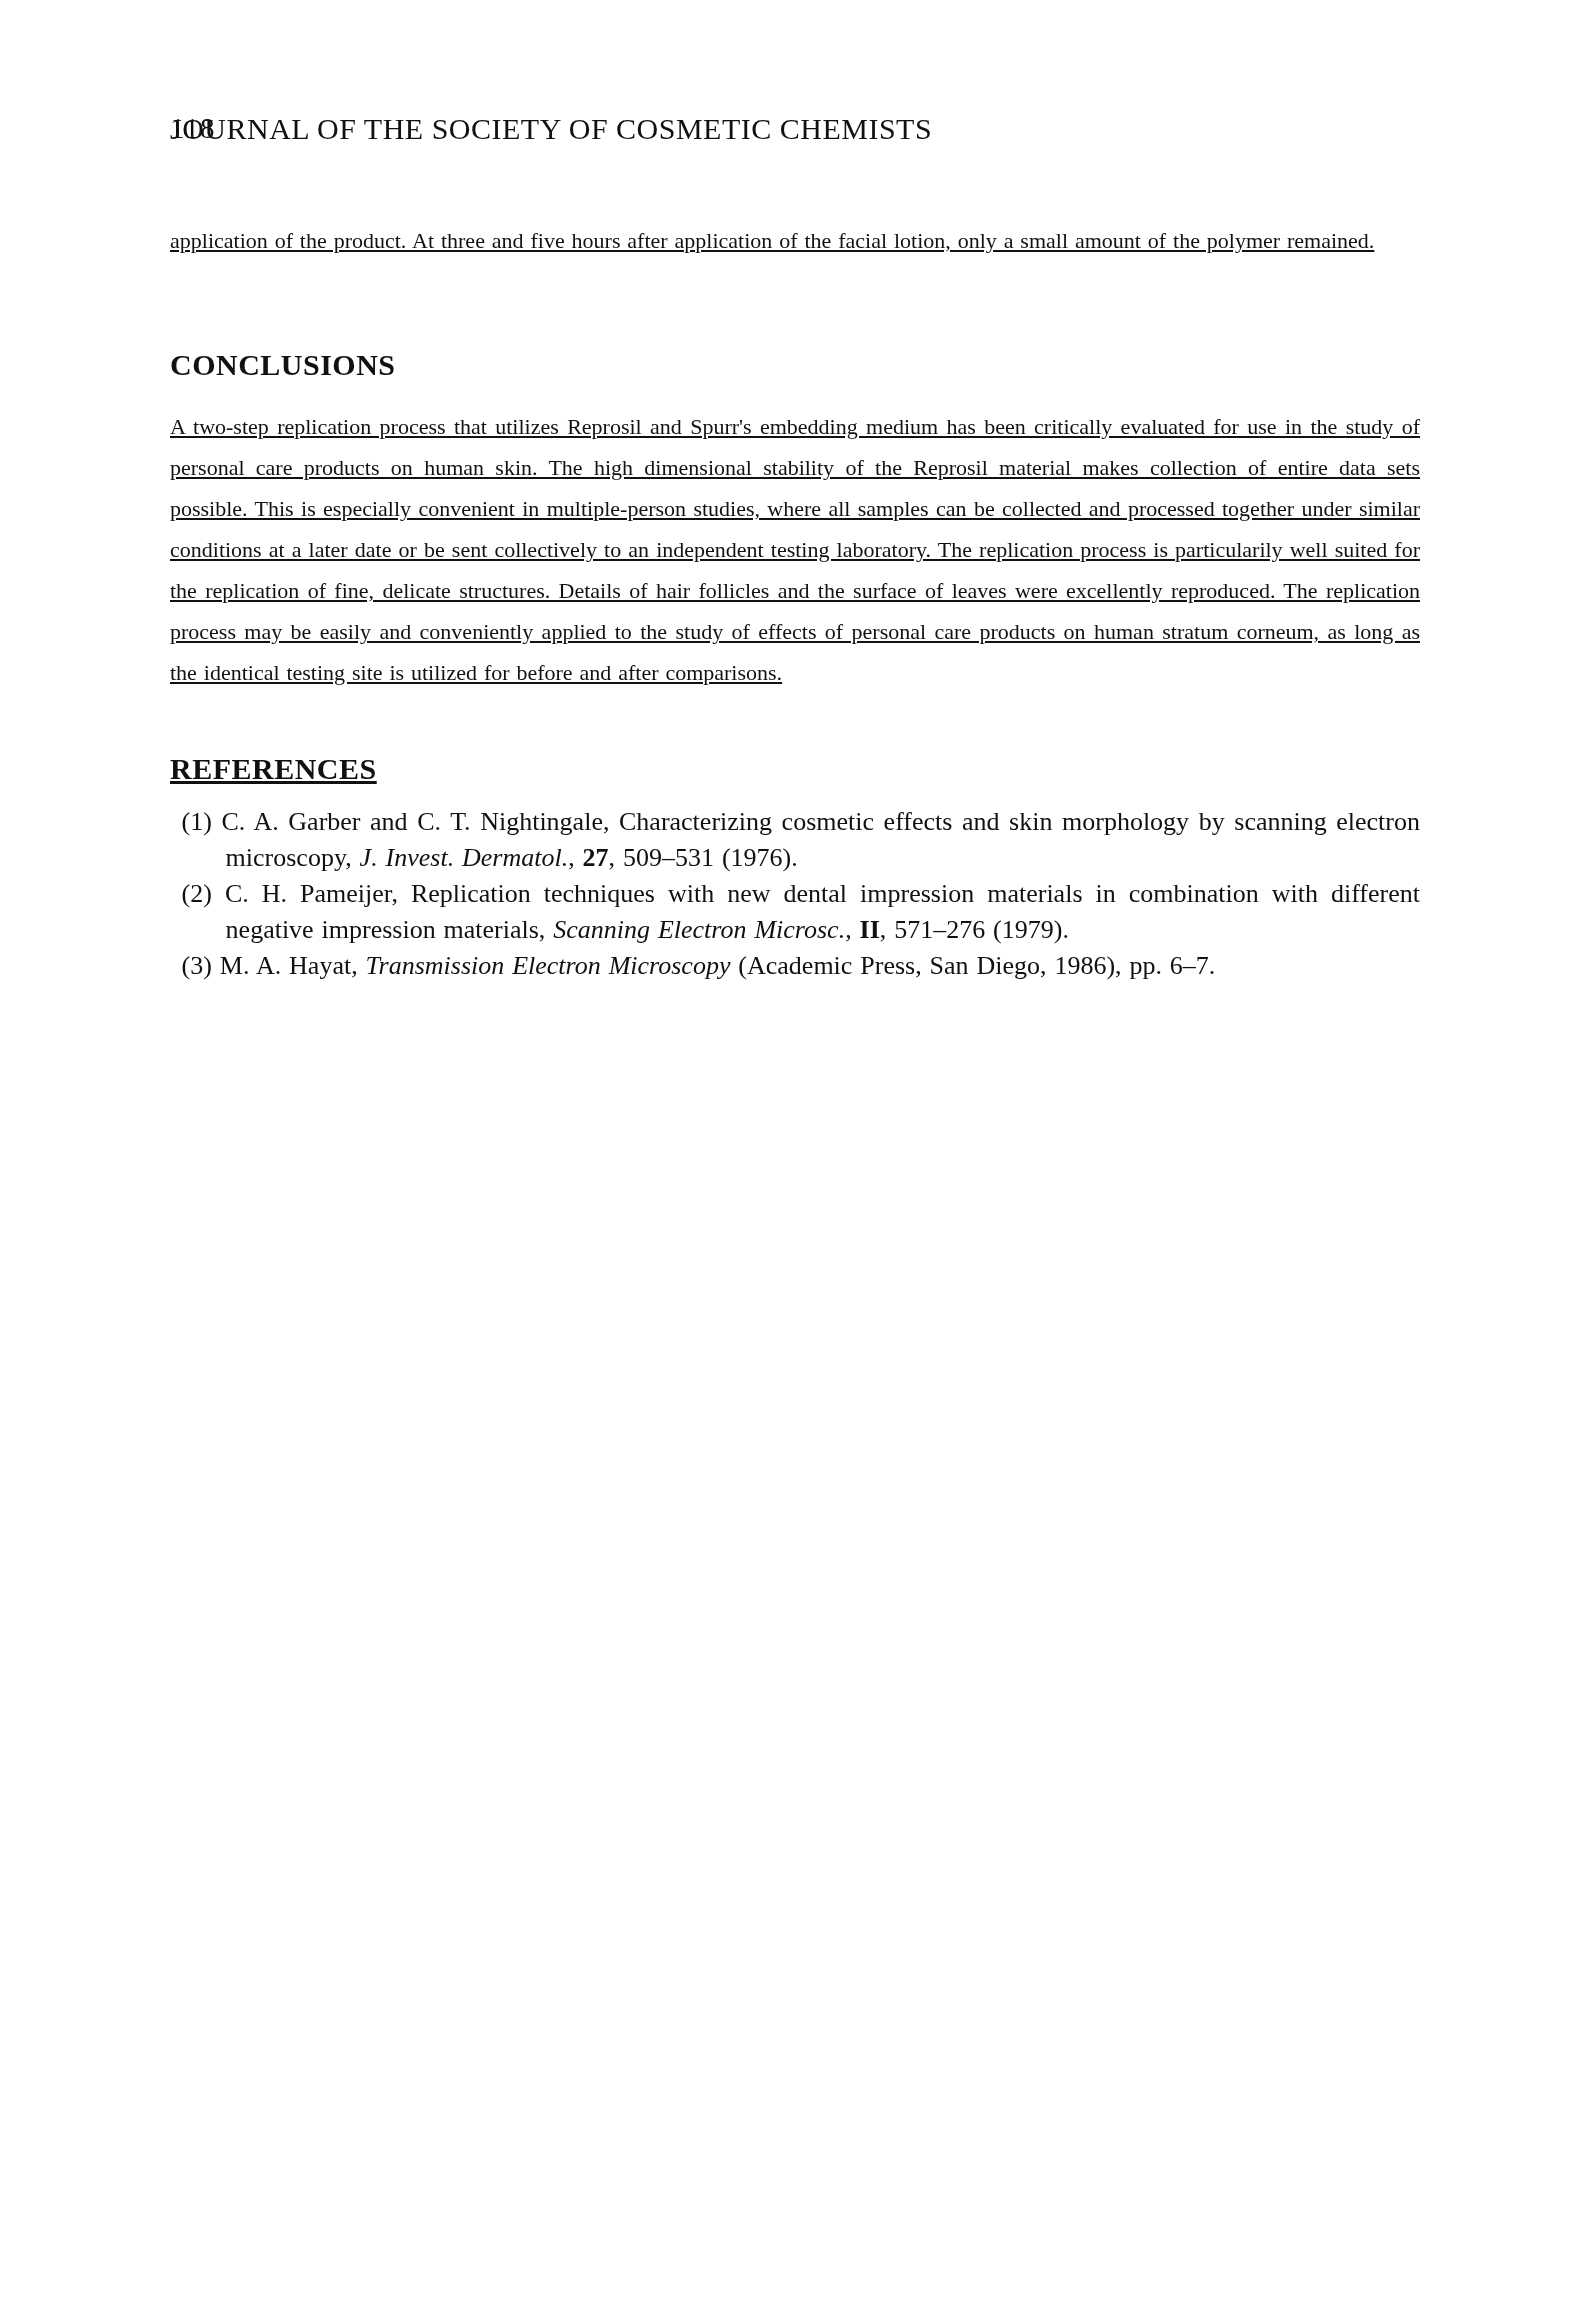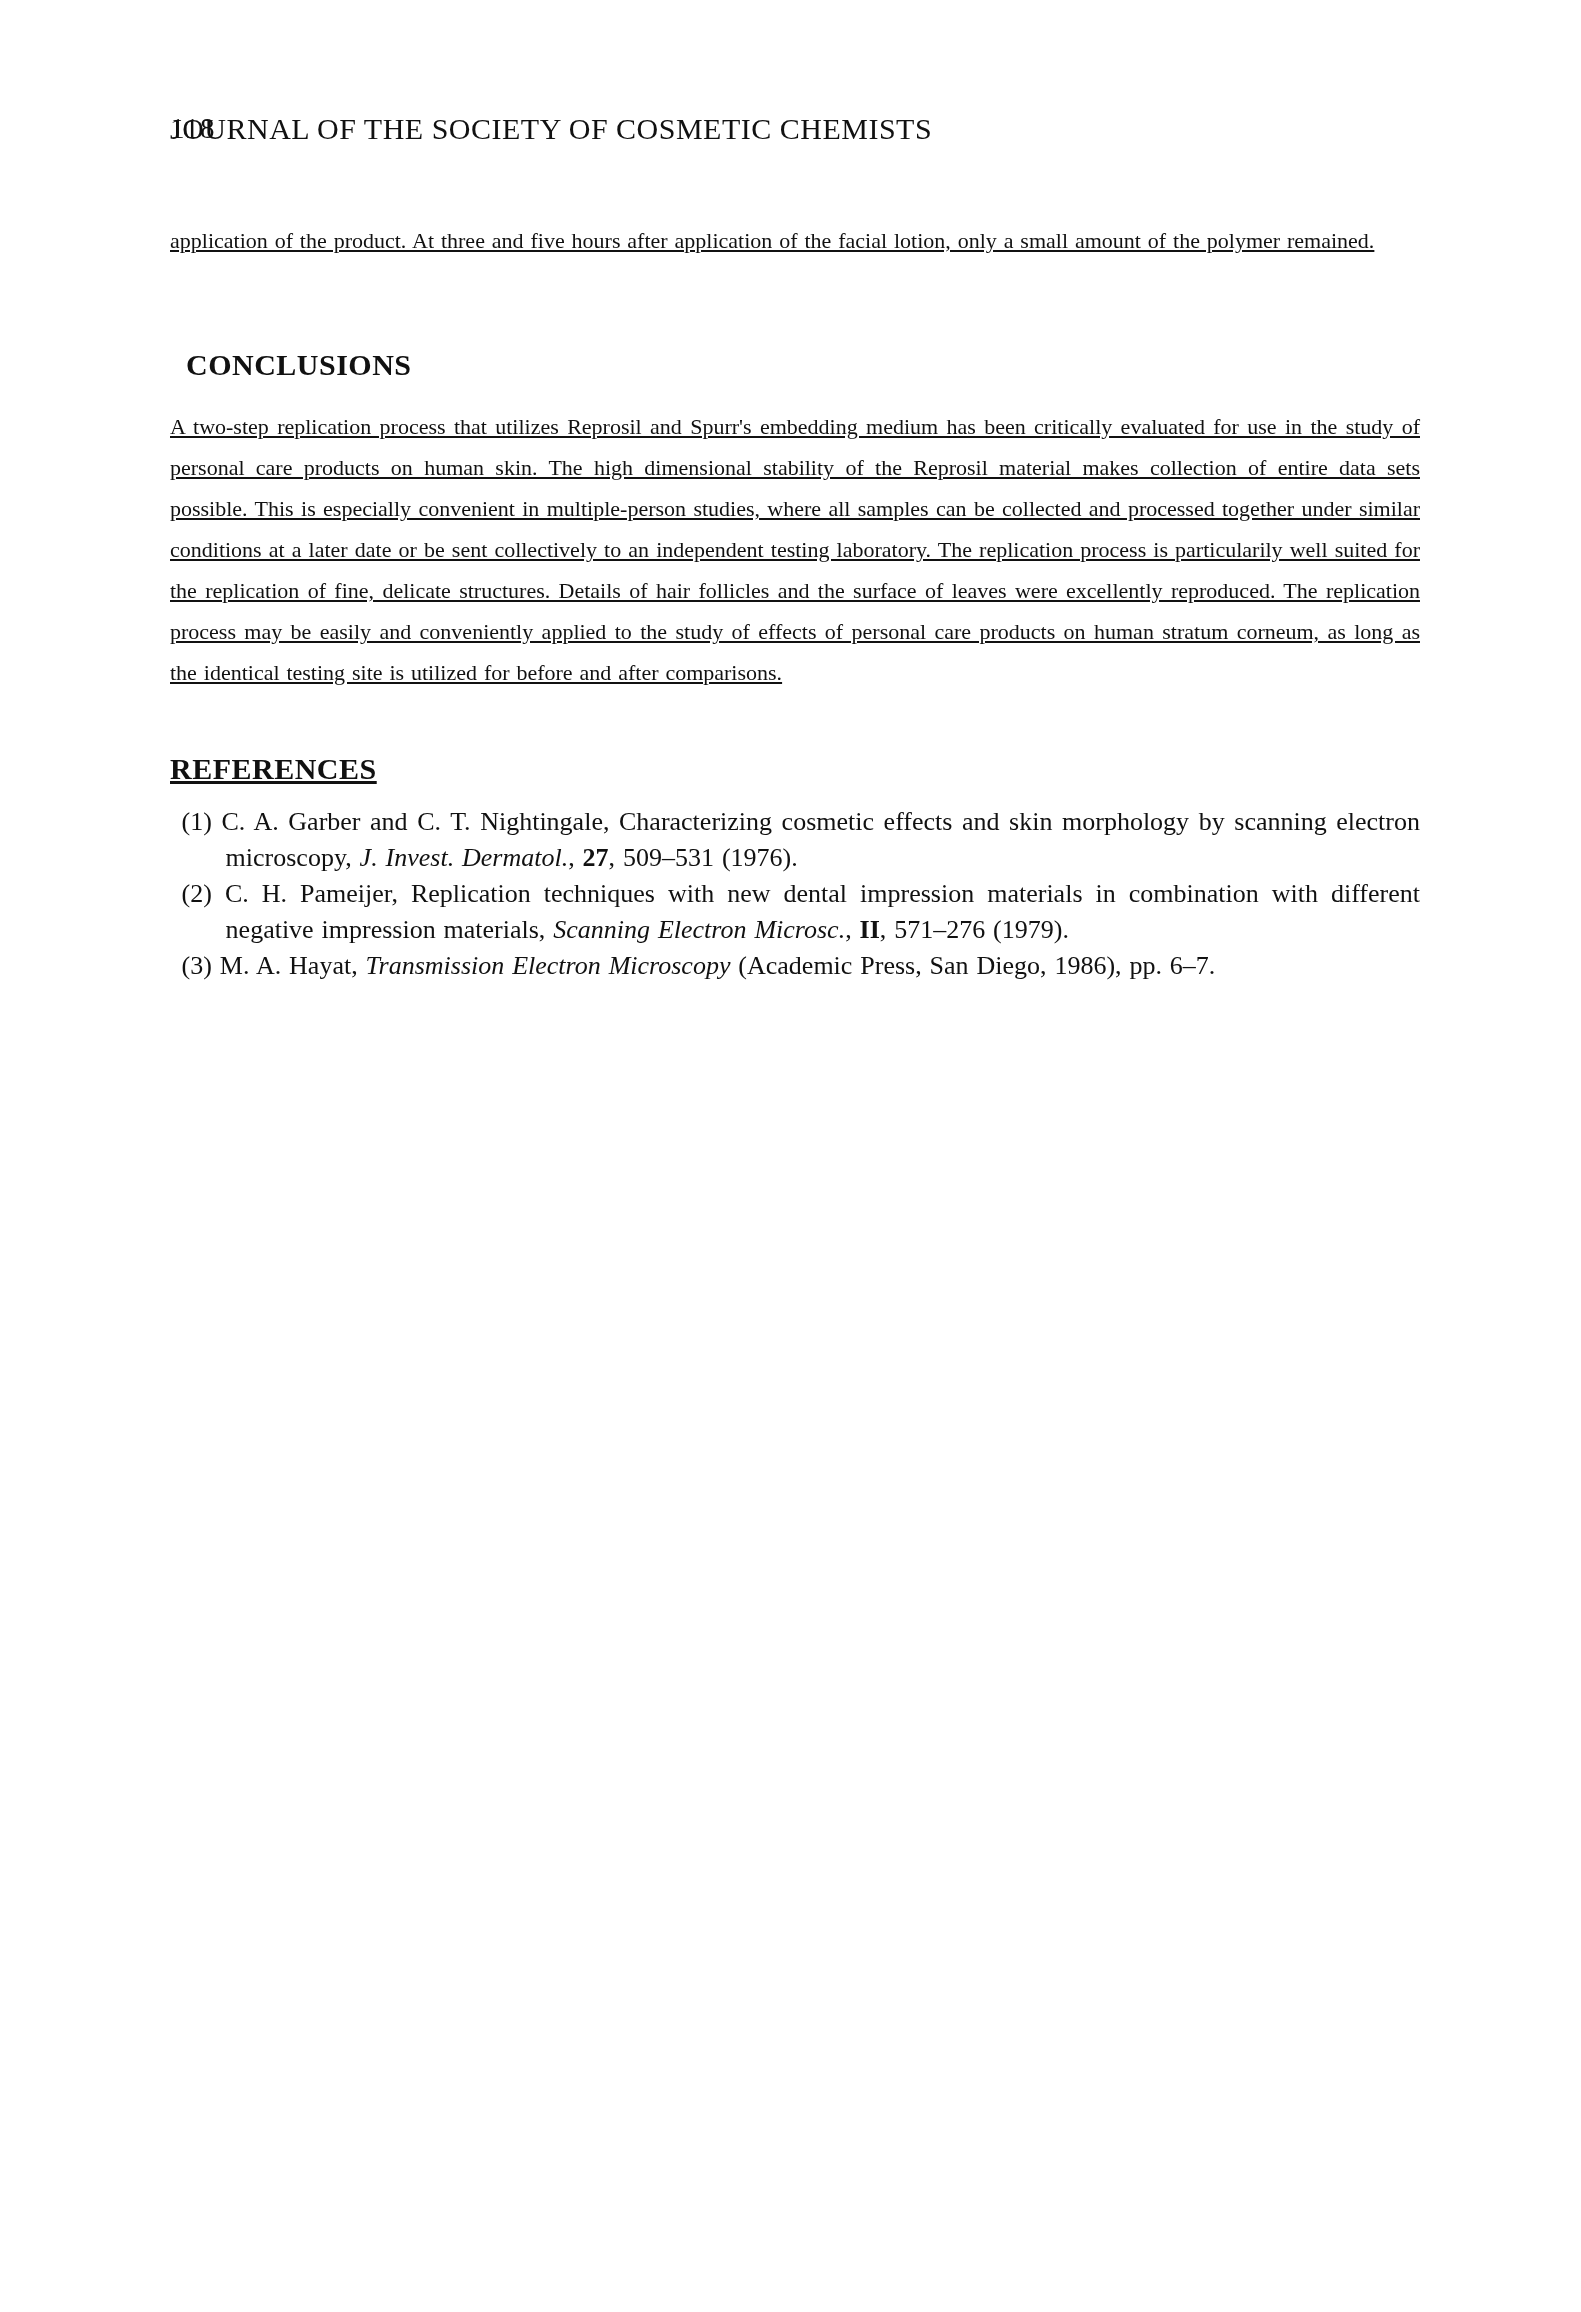--- a/index.html
+++ b/index.html
@@ -50,21 +50,20 @@
   }
   .section-heading {
     font-size: 30px;
     font-weight: bold;
     letter-spacing: 0.5px;
     line-height: 41px;
     margin: 0;
   }
   .conclusions-heading {
     margin-top: 83px;
-    margin-left: 16px;
   }
   .conclusions-par {
     margin-top: 21px;
   }
   .references-heading {
     margin-top: 55px;
     text-decoration: underline;
   }
   .reference-list {
     list-style: none;

